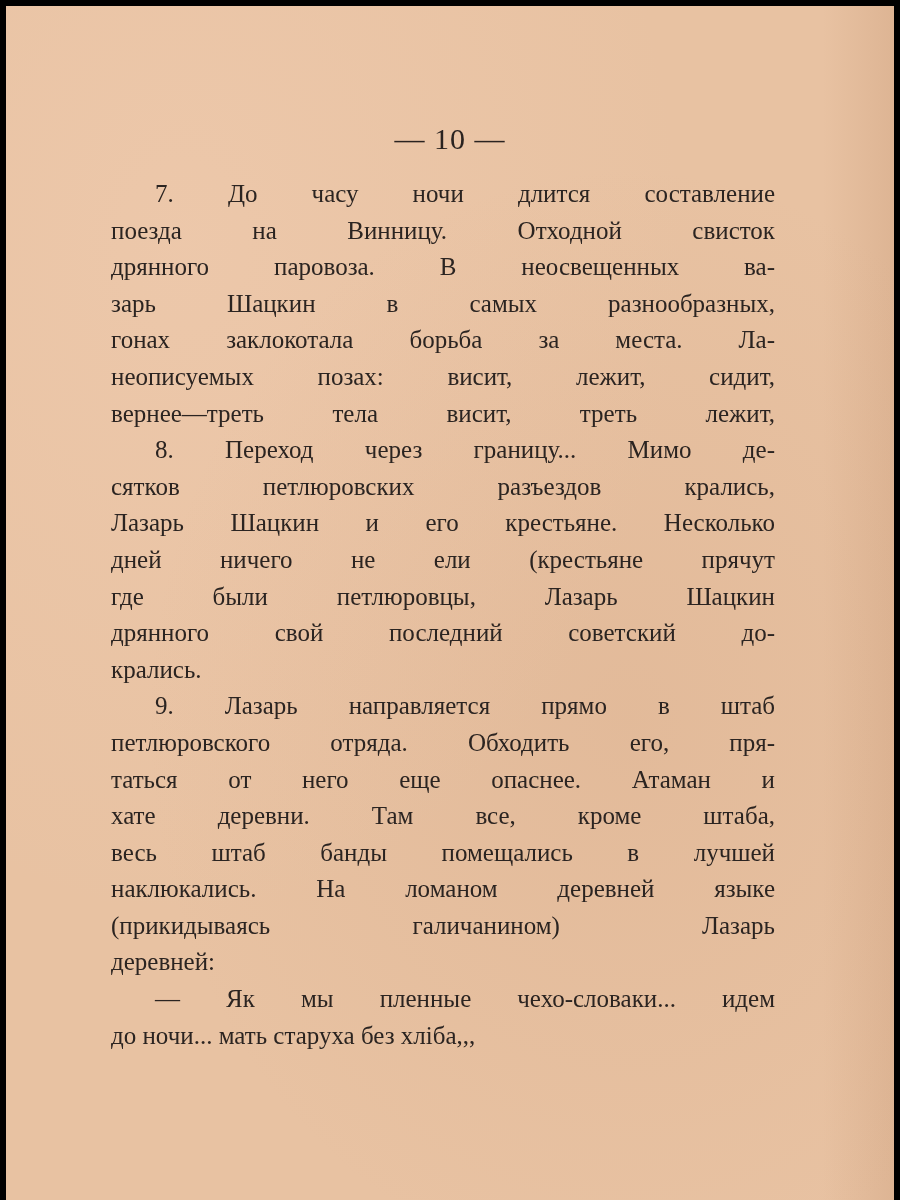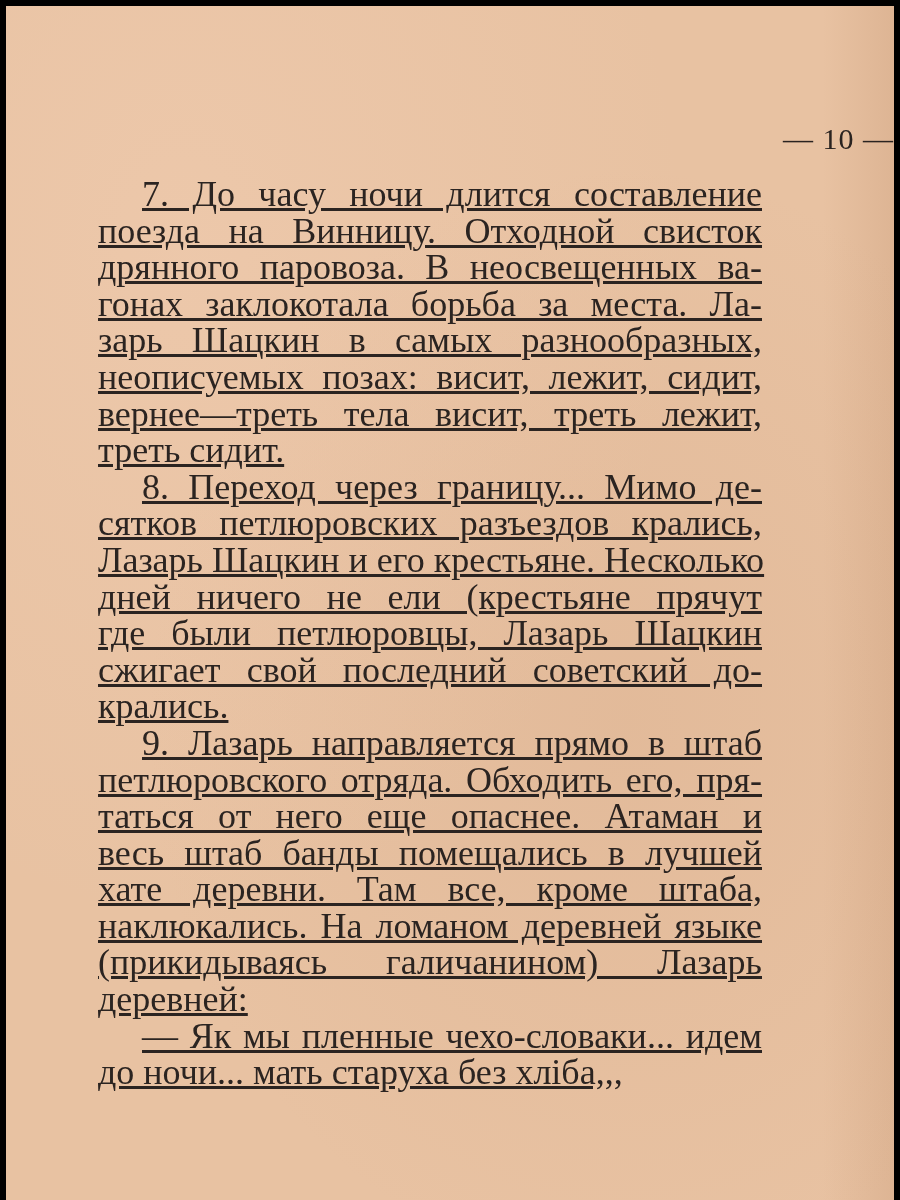--- a/index.html
+++ b/index.html
@@ -21,36 +21,35 @@
         radial-gradient(ellipse at 70% 60%, rgba(200,150,115,0.18) 0%, rgba(0,0,0,0) 55%),
         radial-gradient(ellipse at 20% 20%, rgba(245,210,185,0.35) 0%, rgba(0,0,0,0) 50%),
         linear-gradient(90deg, rgba(0,0,0,0) 92%, rgba(190,140,105,0.25) 100%);
       overflow: hidden;
     }
     .page-number {
       position: absolute;
       top: 116px;
       left: 0;
       width: 888px;
-      text-align: right;
+      text-align: center;
       font-family: "Liberation Serif", serif;
       font-size: 30px;
       color: #2a2320;
       letter-spacing: 1px;
     }
     .text-block {
       position: absolute;
       top: 170px;
-      left: 92px;
+      left: 105px;
       width: 664px;
       font-family: "Liberation Serif", serif;
-      font-size: 36px;
+      font-size: 25px;
       line-height: 36.6px;
       color: #2b2421;
-      text-decoration: underline;
     }
     .line {
       display: block;
       white-space: nowrap;
       text-align: justify;
       text-align-last: justify;
       height: 36.6px;
     }
     .line.last {
       text-align: left;
@@ -64,41 +63,40 @@
 <body>
 
 <div class="page">
   <div class="page-number">— 10 —</div>
 
   <div class="text-block">
     <div>
       <span class="line indent">7. До часу ночи длится составление</span>
       <span class="line">поезда на Винницу. Отходной свисток</span>
       <span class="line">дрянного паровоза. В неосвещенных ва-</span>
+      <span class="line">зарь Шацкин в самых разнообразных,</span>
       <span class="line">гонах заклокотала борьба за места. Ла-</span>
-      <span class="line">зарь Шацкин в самых разнообразных,</span>
       <span class="line">неописуемых позах: висит, лежит, сидит,</span>
       <span class="line">вернее—треть тела висит, треть лежит,</span>
-      <span class="line last">треть сидит.</span>
     </div>
     <div>
       <span class="line indent">8. Переход через границу... Мимо де-</span>
       <span class="line">сятков петлюровских разъездов крались,</span>
       <span class="line">Лазарь Шацкин и его крестьяне. Несколько</span>
       <span class="line">дней ничего не ели (крестьяне прячут</span>
       <span class="line">где были петлюровцы, Лазарь Шацкин</span>
-      <span class="line">сжигает свой последний советский до-</span>
+      <span class="line">дрянного свой последний советский до-</span>
       <span class="line last">крались.</span>
     </div>
     <div>
       <span class="line indent">9. Лазарь направляется прямо в штаб</span>
       <span class="line">петлюровского отряда. Обходить его, пря-</span>
       <span class="line">таться от него еще опаснее. Атаман и</span>
+      <span class="line">хате деревни. Там все, кроме штаба,</span>
       <span class="line">весь штаб банды помещались в лучшей</span>
-      <span class="line">хате деревни. Там все, кроме штаба,</span>
       <span class="line">наклюкались. На ломаном деревней языке</span>
       <span class="line">(прикидываясь галичанином) Лазарь</span>
       <span class="line last">деревней:</span>
     </div>
     <div>
       <span class="line indent">— Як мы пленные чехо-словаки... идем</span>
       <span class="line last">до ночи... мать старуха без хліба,,,</span>
     </div>
   </div>
 </div>

